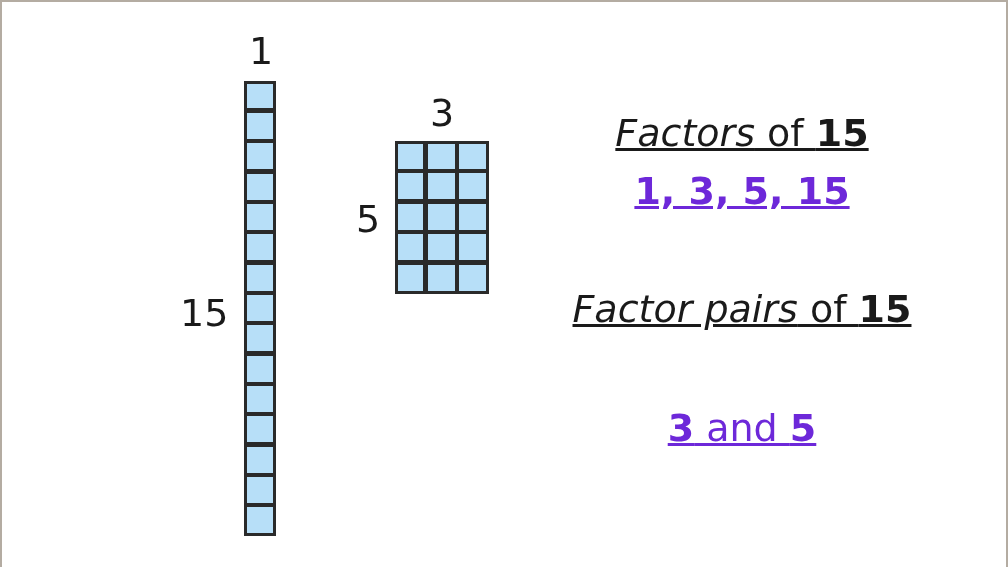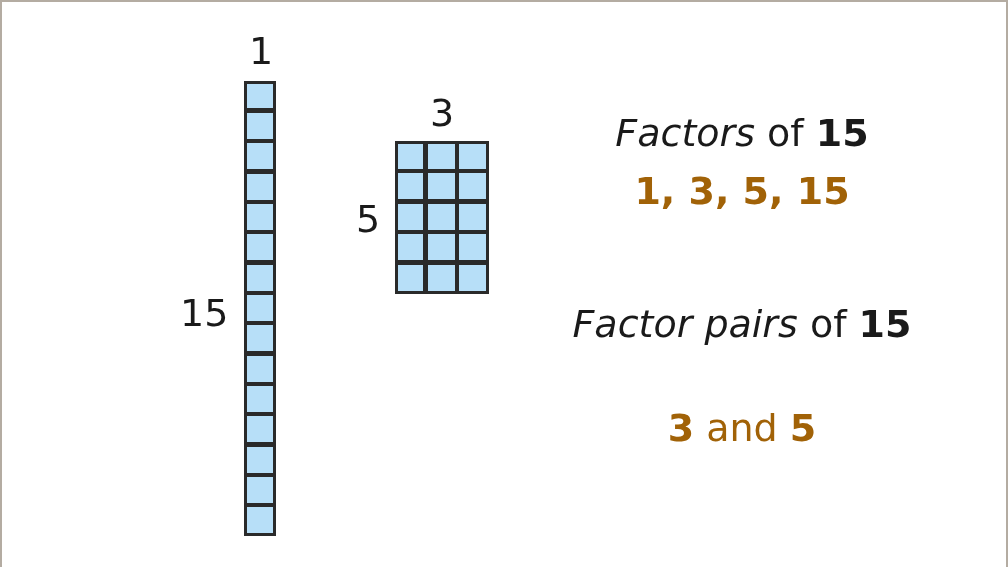--- a/index.html
+++ b/index.html
@@ -31,24 +31,25 @@
       background: #b7dff8;
       border: 3px solid #2a2a2a;
     }
     .text-block {
       position: absolute;
       left: 520px; width: 440px;
       text-align: center;
       font-size: 38px;
       line-height: 1;
       color: #1a1a1a;
+      text-decoration: underline;
     }
     .italic { font-style: italic; }
     .bold { font-weight: bold; }
-    .orange { color: #a16207; }
+    .orange { color: #6d28d9; }
   </style>
 </head>
 <body>
 
 <div class="frame">
 
   <div class="label" style="left:247px; top:30px;">1</div>
   <div class="label" style="left:178px; top:292px;">15</div>
   <div id="column" style="position:absolute; left:242px; top:79px; width:32px; height:455px;">
       <div class="cell" style="left: 0px; top: 0px; width: 32px; height: 30px; background: rgb(183, 223, 248); border-color: rgb(42, 42, 42);"></div>
@@ -86,20 +87,20 @@
       <div class="cell" style="left: 0px; top: 121px; width: 31px; height: 32px; background: rgb(183, 223, 248); border-color: rgb(42, 42, 42);"></div>
       <div class="cell" style="left: 30px; top: 121px; width: 33px; height: 32px; background: rgb(183, 223, 248); border-color: rgb(42, 42, 42);"></div>
       <div class="cell" style="left: 61px; top: 121px; width: 33px; height: 32px; background: rgb(183, 223, 248); border-color: rgb(42, 42, 42);"></div>
     </div>
 
   <div class="text-block" style="top:112px;">
     <span class="italic">Factors</span><span> of </span><span class="bold">15</span>
   </div>
   <div class="text-block bold orange" style="top:170px;">1, 3, 5, 15</div>
 
-  <div class="text-block" style="top:288px;margin-top:15px;">
+  <div class="text-block" style="top:288px;">
     <span class="italic">Factor pairs</span><span> of </span><span class="bold">15</span>
   </div>
   <div class="text-block orange" style="top:407px;">
     <span class="bold">3</span><span> and </span><span class="bold">5</span>
   </div>
 
 </div>
 
 </body></html>

